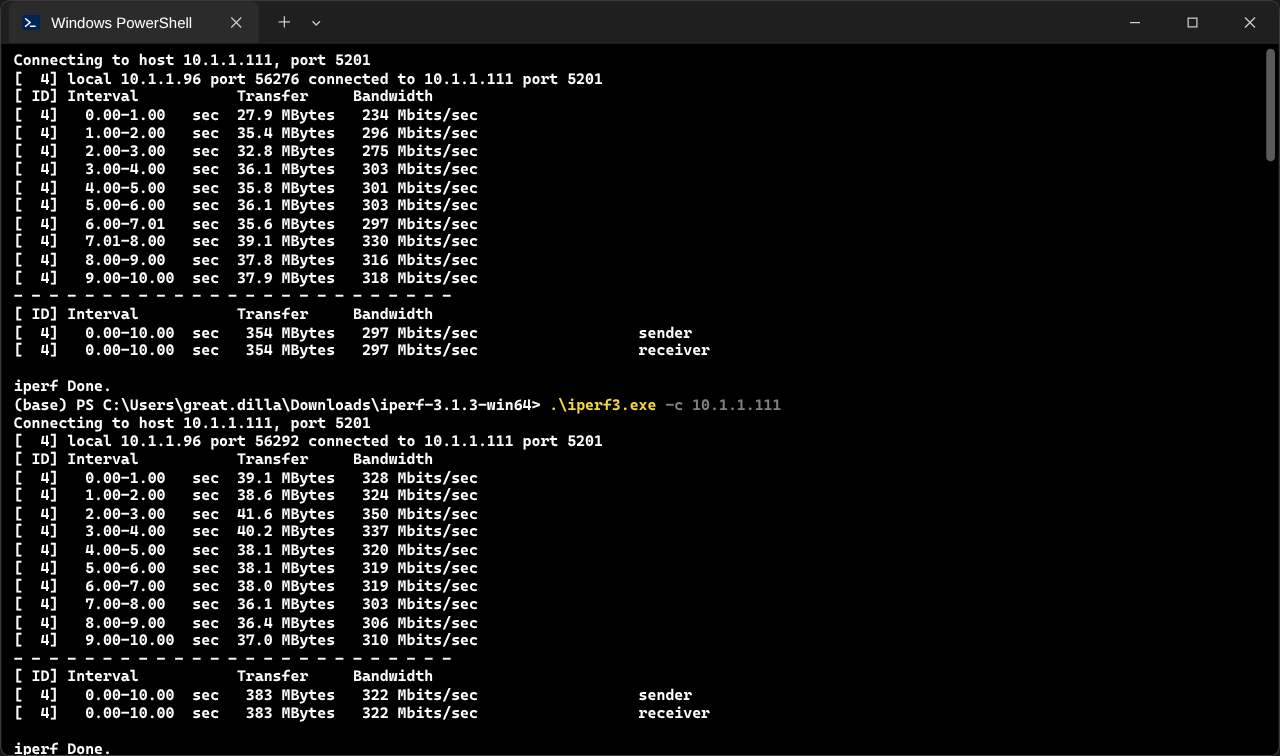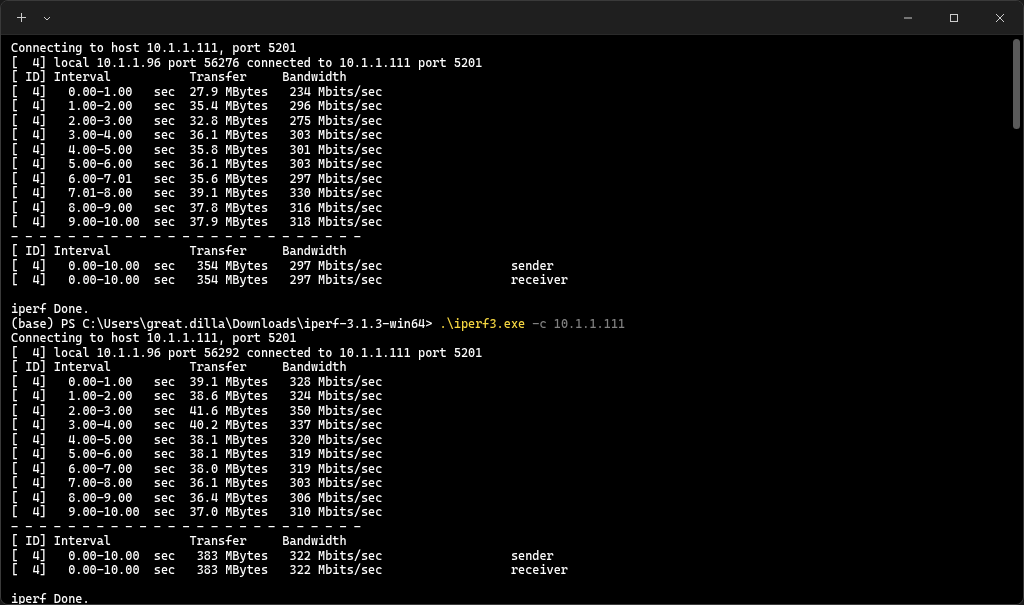--- a/index.html
+++ b/index.html
@@ -81,20 +81,21 @@
     }
     .terminal {
       position: absolute;
       top: 34px;
       left: 0;
       right: 0;
       bottom: 0;
       background: #000;
       padding: 6px 10px 6px 10px;
       overflow: hidden;
+      font-weight: bold;
     }
     .terminal pre {
       font-family: Consolas, 'Cascadia Mono', monospace;
       font-size: 12.2px;
       line-height: 14.5px;
       color: #ffffff;
       white-space: pre;
     }
     .yellow { color: #f5d641; }
     .gray { color: #808080; }
@@ -105,20 +106,35 @@
       width: 7px;
       height: 90px;
       background: #5a5a5a;
       border-radius: 4px;
     }
   </style>
 </head>
 <body>
 
 <div class="titlebar">
+  <div class="tab">
+    <span class="tab-icon">
+      <svg width="16" height="16" viewBox="0 0 16 16">
+          <rect x="1" y="2" width="14" height="12" rx="1" fill="#012456"></rect>
+          <path d="M3.5 5 L7 8 L3.5 11" stroke="#fff" stroke-width="1.3" fill="none" stroke-linecap="round"></path>
+          <line x1="7.5" y1="11" x2="11" y2="11" stroke="#fff" stroke-width="1.3" stroke-linecap="round"></line>
+        </svg>
+    </span>
+    <span class="tab-title">Windows PowerShell</span>
+    <span class="tab-close">
+      <svg width="10" height="10" viewBox="0 0 10 10">
+          <path d="M1 1 L9 9 M9 1 L1 9" stroke="currentColor" stroke-width="1"></path>
+        </svg>
+    </span>
+  </div>
   <div class="newtab-btn">
     <svg width="11" height="11" viewBox="0 0 11 11">
         <path d="M5.5 1 V10 M1 5.5 H10" stroke="currentColor" stroke-width="1"></path>
       </svg>
   </div>
   <div class="dropdown-btn">
     <svg width="10" height="10" viewBox="0 0 10 10">
         <path d="M2 4 L5 7 L8 4" stroke="currentColor" stroke-width="1" fill="none"></path>
       </svg>
   </div>

